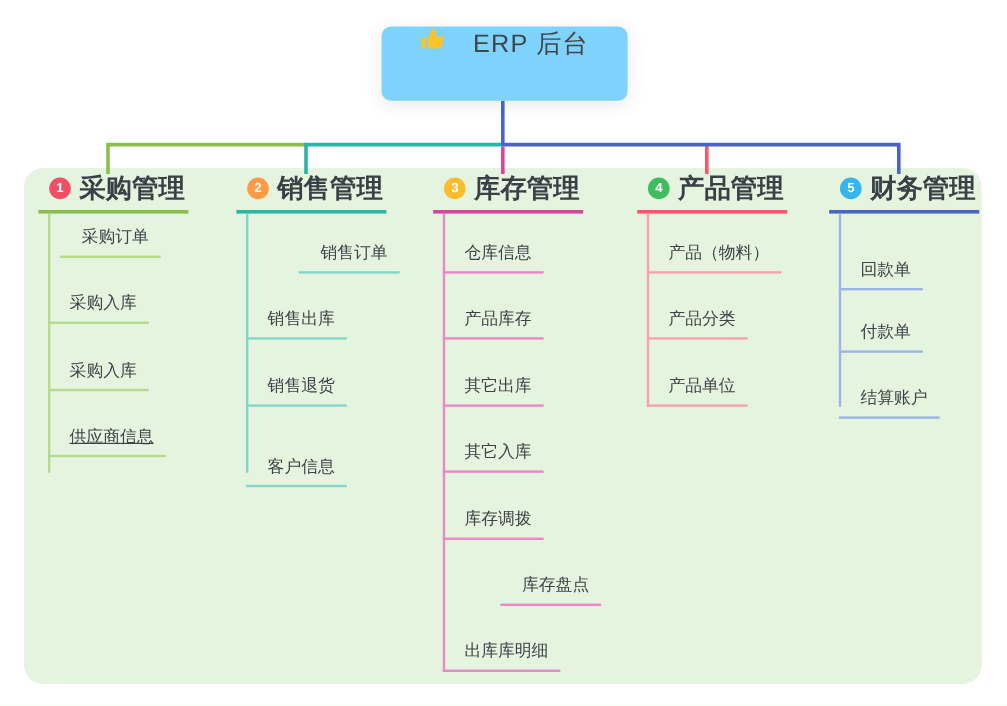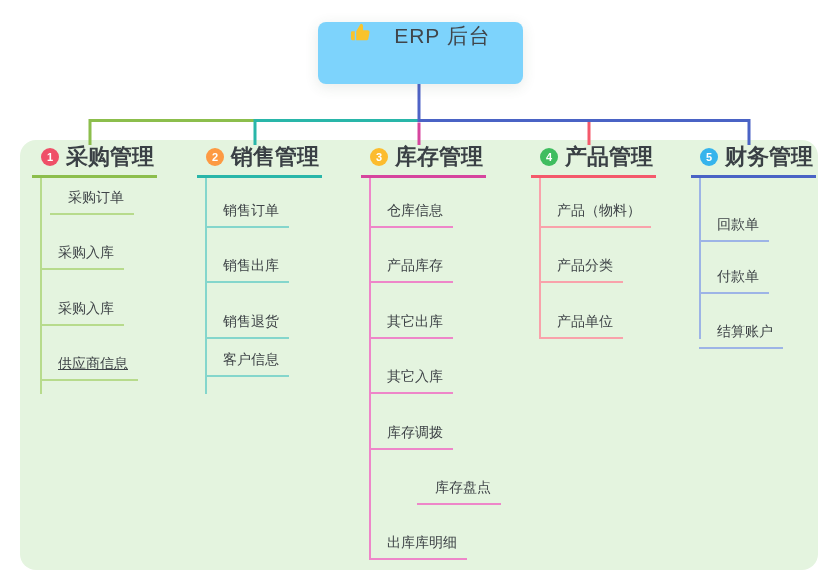--- a/index.html
+++ b/index.html
@@ -71,30 +71,30 @@
         <div class="child-row" style="height: 55.4px;">
           <span class="child-node" style="border-bottom-color: rgb(183, 219, 140); text-decoration: underline;">供应商信息</span>
         </div>
       </div>
       <div class="branch-header" style="left: 197px; border-bottom-color: rgb(41, 182, 169);">
         <span class="badge" style="background: rgb(253, 154, 67);">2</span>
         <span class="branch-label">销售管理</span>
       </div>
       <div class="children" style="left: 205px;">
         <div class="vline" style="height: 216.2px; background: rgb(132, 214, 204);"></div>
-        <div class="child-row" style="height: 50px;">
+        <div class="child-row" style="height: 50px; padding-left: 44px;">
           <span class="child-node" style="border-bottom-color: rgb(132, 214, 204);">销售订单</span>
         </div>
         <div class="child-row" style="height: 55.4px;">
           <span class="child-node" style="border-bottom-color: rgb(132, 214, 204);">销售出库</span>
         </div>
         <div class="child-row" style="height: 55.4px;">
           <span class="child-node" style="border-bottom-color: rgb(132, 214, 204);">销售退货</span>
         </div>
-        <div class="child-row" style="height: 38px;">
+        <div class="child-row" style="height: 67px;">
           <span class="child-node" style="border-bottom-color: rgb(132, 214, 204);">客户信息</span>
         </div>
       </div>
       <div class="branch-header" style="left: 361px; border-bottom-color: rgb(214, 69, 158);">
         <span class="badge" style="background: rgb(252, 188, 46);">3</span>
         <span class="branch-label">库存管理</span>
       </div>
       <div class="children" style="left: 369px;">
         <div class="vline" style="height: 382.4px; background: rgb(238, 134, 201);"></div>
         <div class="child-row" style="height: 50px;">

